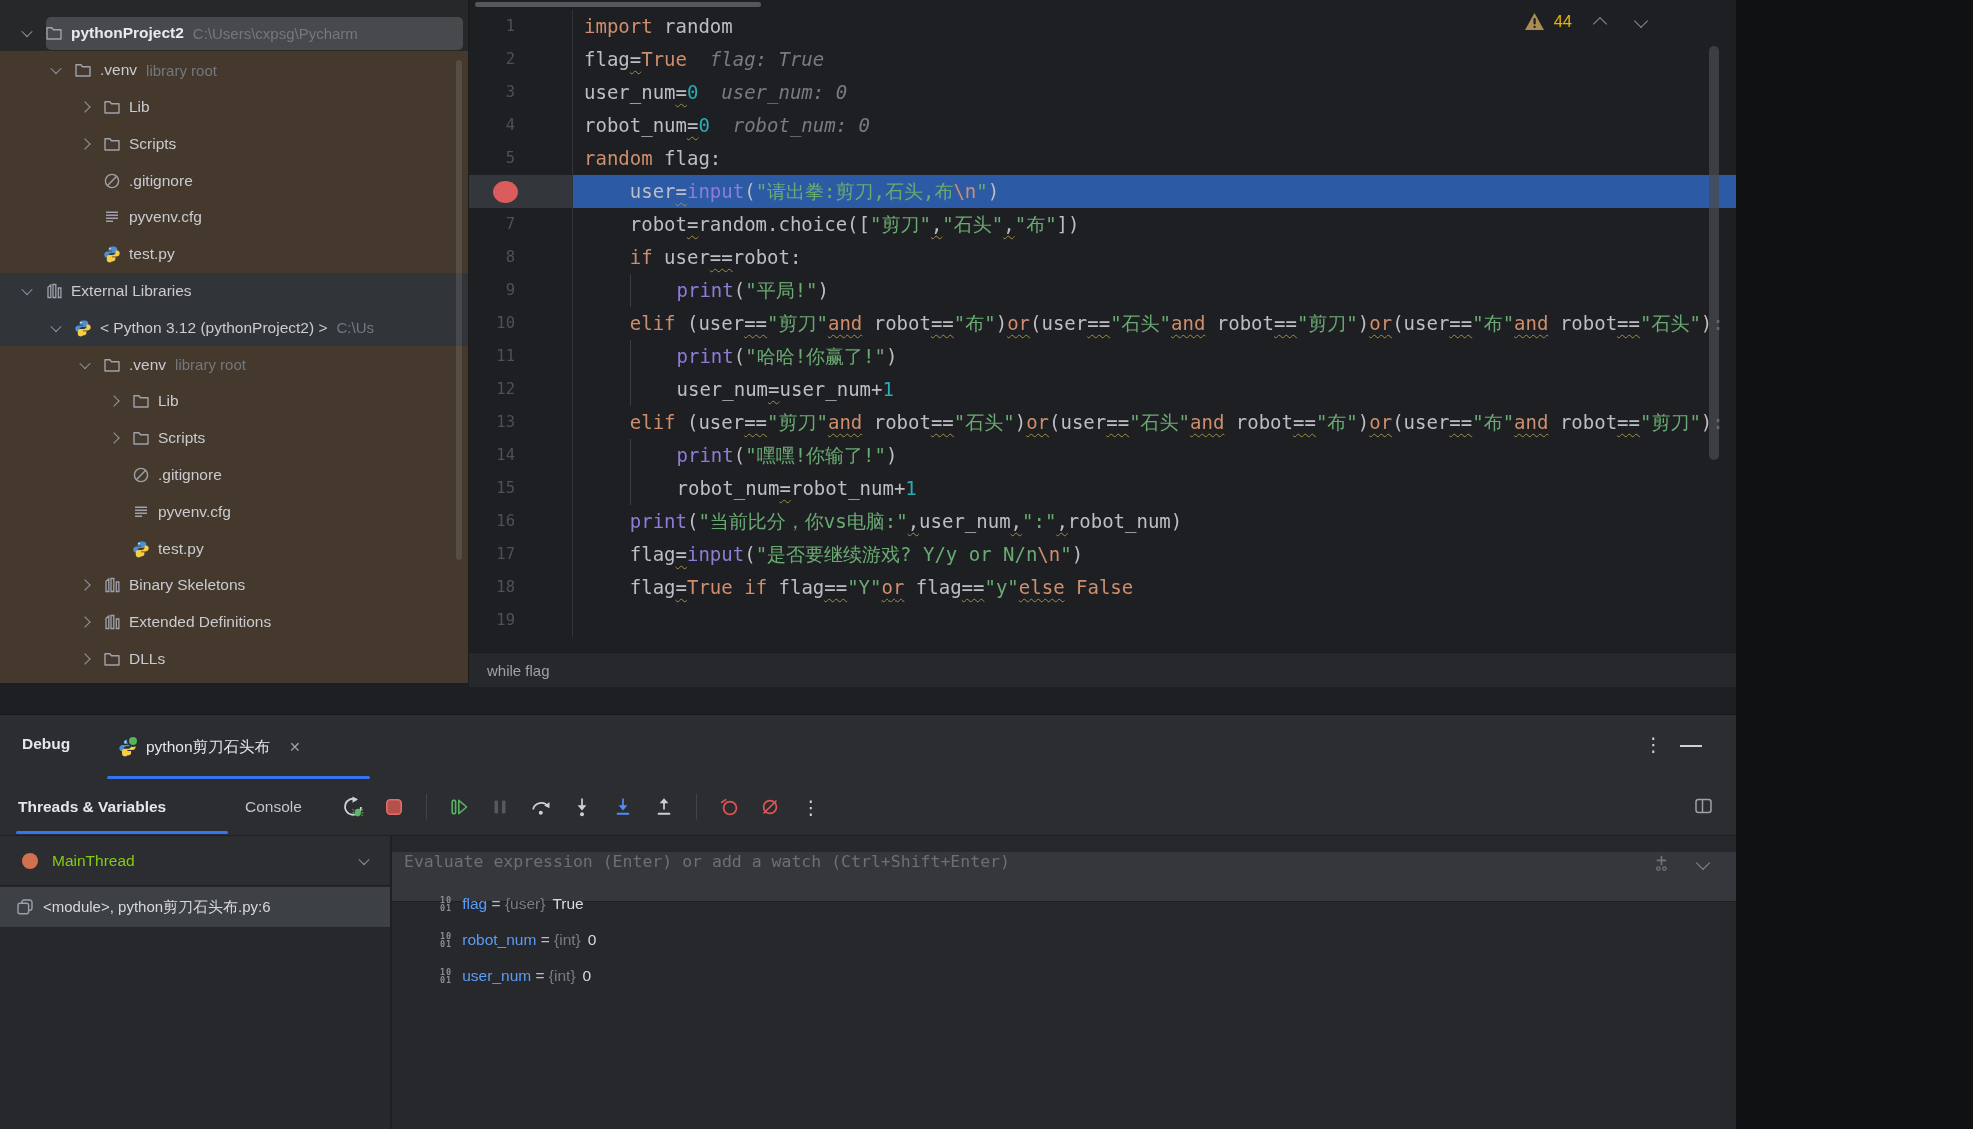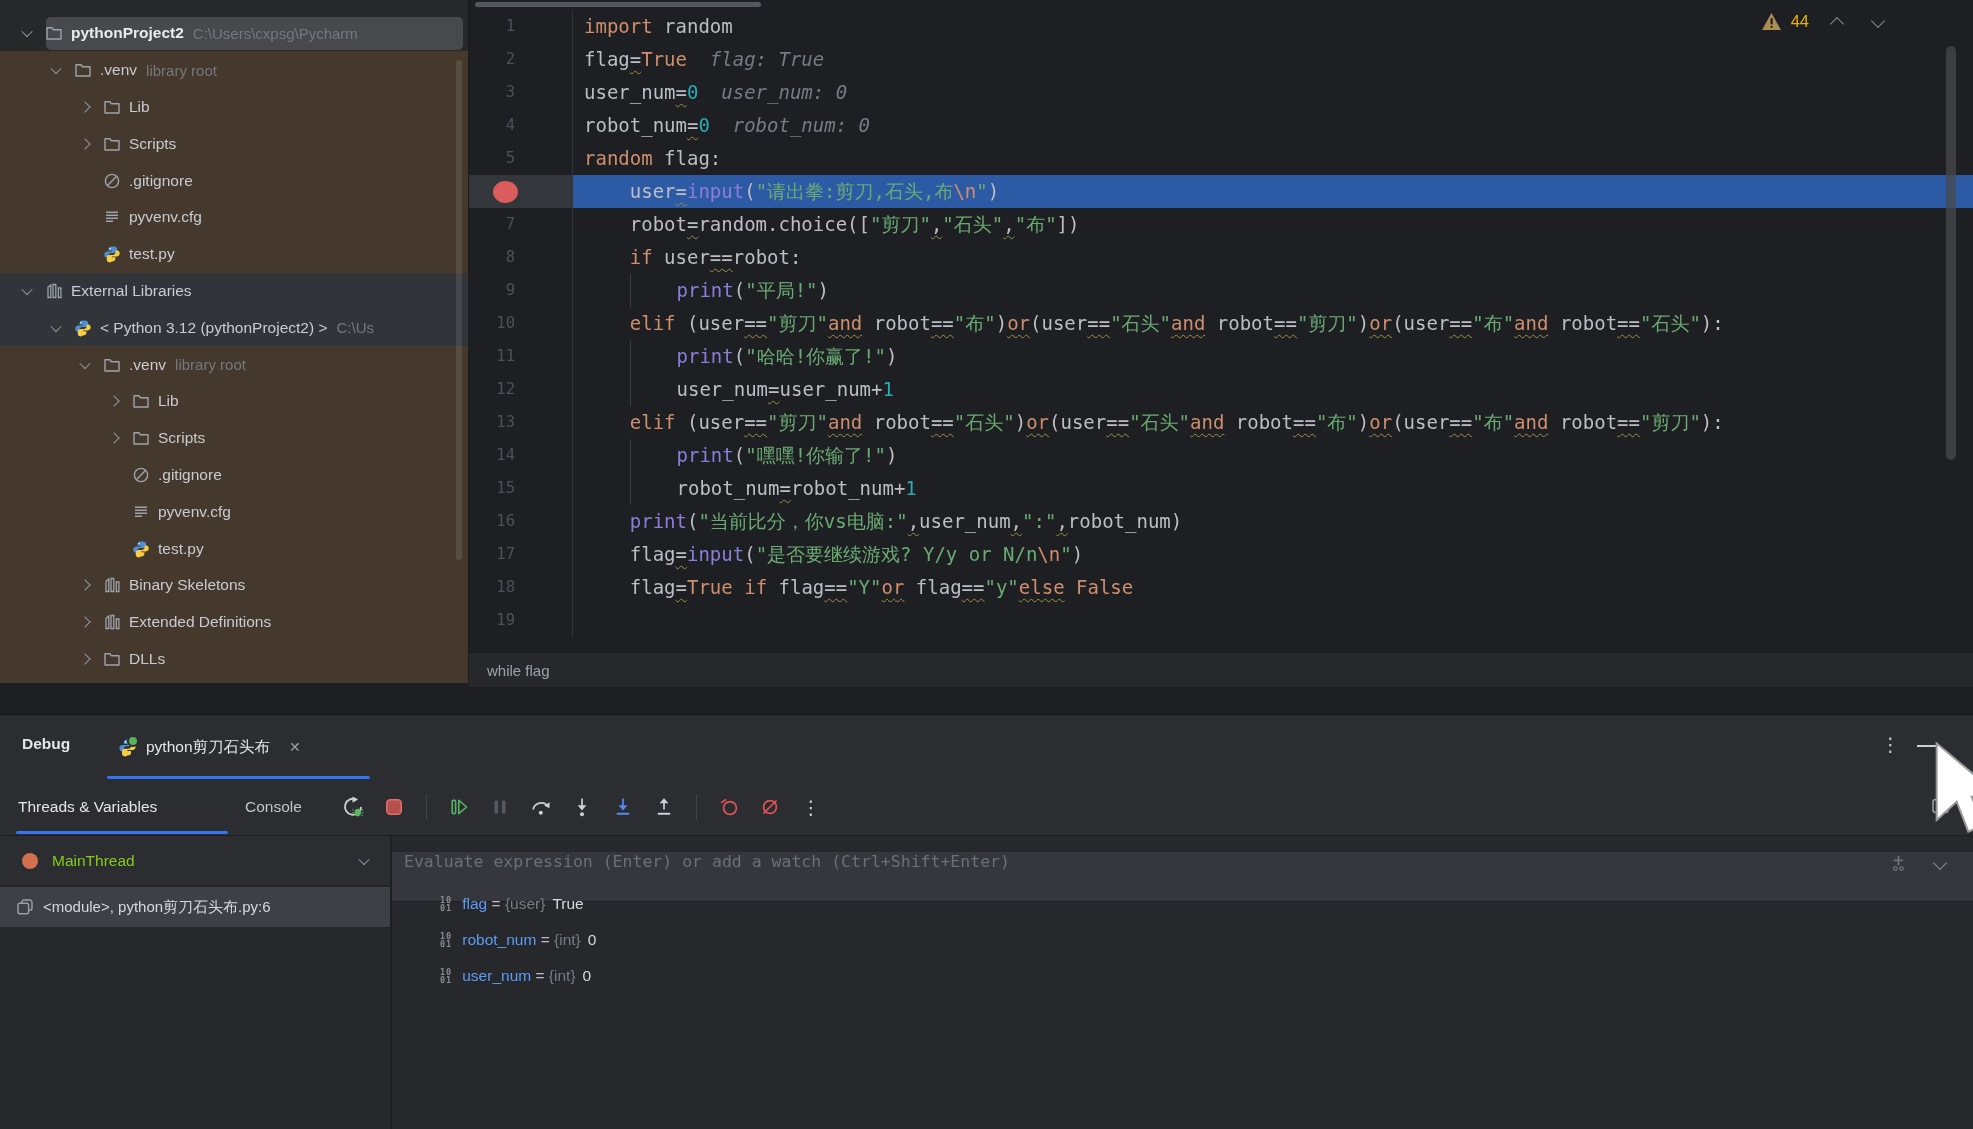--- a/index.html
+++ b/index.html
@@ -1,16 +1,16 @@
 <!DOCTYPE html>
 <html><head>
 <meta charset="utf-8">
 <style>
   html,body{margin:0;padding:0;background:#101113;}
-  #app{position:relative;width:1973px;height:1129px;background:#1e1f22;overflow:hidden;
+  #app{position:relative;width:1736px;height:1129px;background:#1e1f22;overflow:hidden;
        font-family:"Liberation Sans","DejaVu Sans",sans-serif;color:#bcbec4;-webkit-font-smoothing:antialiased;}
   
   #project{position:absolute;left:0;top:0;width:468px;height:683px;background:#26282a;border-right:1px solid #1a1c1e;overflow:hidden;}
   #project .brown{position:absolute;left:0;top:51px;right:0;bottom:0;background:#44392c;}
   #tree{position:absolute;left:0;top:15px;right:0;}
   .tree-row{position:relative;display:flex;align-items:center;height:36.8px;font-size:15.5px;color:#c9cbd0;white-space:nowrap;}
   .tree-row.dark{background:#313439;}
   .tree-row.sel::before{content:'';position:absolute;left:46px;right:5px;top:2px;bottom:2px;background:#47494d;border-radius:5px;}
   .tree-row>*{position:relative;z-index:1;}
   .chv{width:7px;height:7px;border-right:1.7px solid #9298a1;border-bottom:1.7px solid #9298a1;display:inline-block;flex:none;margin:0 14px 0 3px;}
@@ -51,21 +51,21 @@
   #session-tab{position:absolute;left:118px;top:14px;display:flex;align-items:center;gap:9px;height:36px;}
   #session-tab .pyico{position:relative;width:19px;height:19px;}
   #session-tab .rundot{position:absolute;right:-2px;top:-3px;width:8px;height:8px;border-radius:50%;background:#57b35c;border:2px solid #2b2d30;}
   #session-label{font-size:15.5px;color:#e4e6ea;}
   #session-close{color:#9da0a6;font-size:14px;margin-left:10px;}
   #tab-underline{position:absolute;left:107px;top:61px;width:263px;height:3px;background:#3574f0;border-radius:2px;}
   #hdr-kebab{position:absolute;right:73px;top:18px;font-size:19px;color:#ced0d6;letter-spacing:0;}
   #hdr-min{position:absolute;right:34px;top:30px;width:22px;height:2px;background:#ced0d6;}
   #dbg-tools{position:absolute;left:0;top:64px;right:0;height:56px;border-bottom:1px solid #1e1f22;}
   .dtab{position:absolute;top:0;height:56px;display:flex;align-items:center;font-size:15.5px;}
-  #dtab-threads{left:18px;color:#e4e6ea;}
+  #dtab-threads{left:18px;color:#e4e6ea;font-weight:bold;}
   #dtab-console{left:245px;color:#c3c5ca;}
   #threads-underline{position:absolute;left:16px;top:52px;width:212px;height:3px;background:#3574f0;border-radius:2px;}
   #toolbar{position:absolute;left:342px;top:0;height:56px;display:flex;align-items:center;gap:19px;}
   .dbg-icon{width:22px;height:22px;display:inline-flex;align-items:center;justify-content:center;}
   .tsep{width:1px;height:26px;background:#404348;margin:0 2px;}
   #tools-kebab{font-size:19px;color:#ced0d6;}
   #layout-ic{position:absolute;right:22px;top:17px;}
   
   #dbg-content{position:absolute;left:0;top:121px;right:0;bottom:0;background:#26282b;}
   #frames-col{position:absolute;left:0;top:0;width:390px;bottom:0;border-right:2px solid #1e1f22;}

